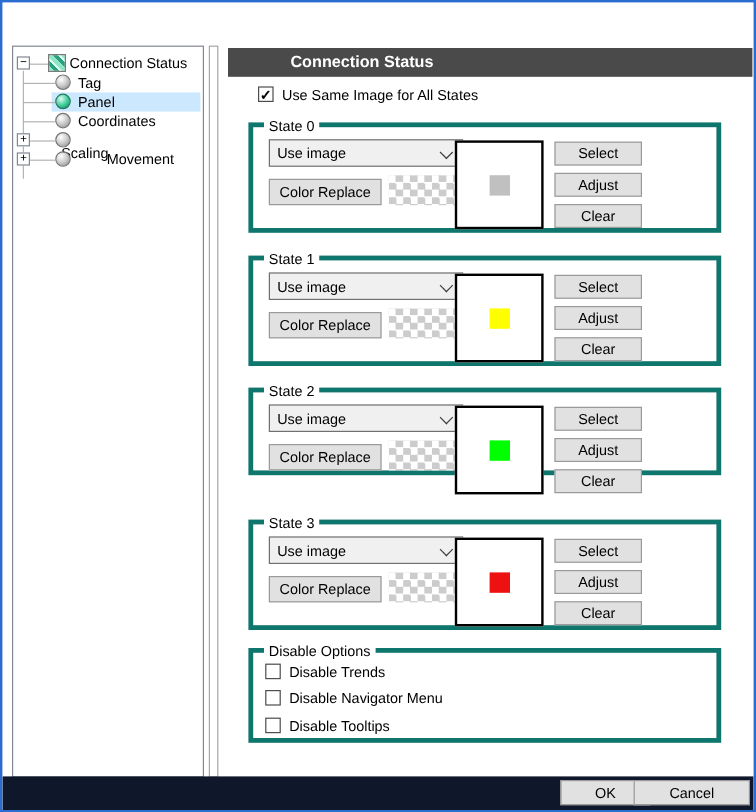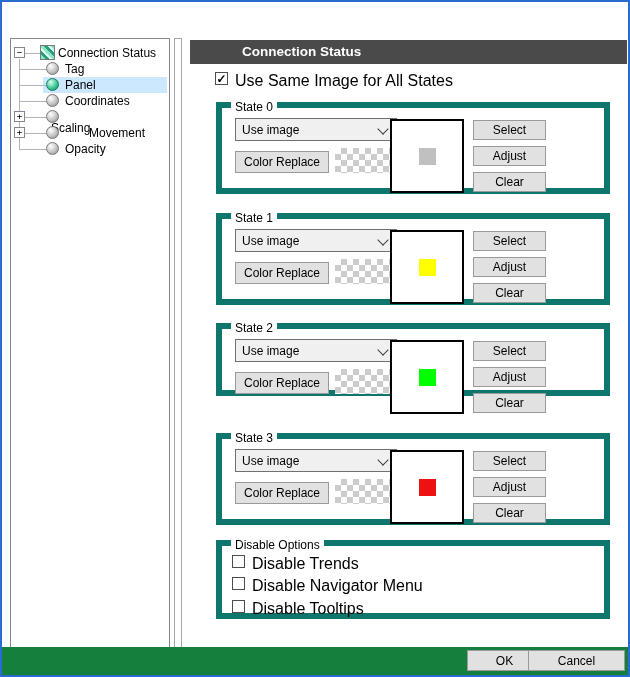--- a/index.html
+++ b/index.html
@@ -33,37 +33,37 @@
   .node-icon{position:absolute;left:29px;top:0;width:15px;height:15px;box-sizing:border-box;border:1px solid #7a7a7a;
        background:repeating-linear-gradient(45deg,#8fe6c6 0 3px,#2aa07f 3px 6px,#d9fff1 6px 8px);}
   .tlabel{position:absolute;top:1px;font-size:12px;white-space:nowrap;}
   
   .splitter{position:absolute;left:172px;top:36px;width:8px;height:610px;box-sizing:border-box;border:1px solid #a6a6a6;background:#fff;}
   
   .panel{position:absolute;left:188px;top:36px;width:437px;height:610px;background:#fff;}
   .phead{position:absolute;left:0;top:2px;right:0;height:24px;background:#4a4a4a;color:#fff;font-weight:bold;font-size:13.5px;line-height:24px;padding-left:52px;box-sizing:border-box;}
   .cb{position:absolute;width:13px;height:13px;box-sizing:border-box;border:1px solid #4c4c4c;background:#fff;
       display:flex;align-items:center;justify-content:center;font-size:12px;font-weight:bold;line-height:1;}
-  .lbl{position:absolute;font-size:16px;white-space:nowrap;}
-  .group{position:absolute;left:26px;width:394px;box-sizing:border-box;border:6px solid #0f766e;background:#fff;}
+  .lbl{position:absolute;font-size:12px;white-space:nowrap;}
+  .group{position:absolute;left:17px;width:394px;box-sizing:border-box;border:4px solid #0f766e;background:#fff;}
   .group-label{position:absolute;left:9px;top:-8px;background:#fff;padding:0 4px;font-size:12px;}
   .combo{position:absolute;left:13px;top:10px;width:162px;height:23px;box-sizing:border-box;border:1px solid #707070;background:#f0f0f0;
          display:flex;align-items:center;padding-left:6px;font-size:12px;}
   .combo .chev{position:absolute;right:9px;top:6px;width:7px;height:7px;border-right:1px solid #404040;border-bottom:1px solid #404040;transform:rotate(45deg);}
   .btn{box-sizing:border-box;border:1px solid #9a9a9a;background:#e1e1e1;font-size:12px;font-family:"Liberation Sans",sans-serif;
        display:flex;align-items:center;justify-content:center;}
   .btn-cr{position:absolute;left:13px;top:43px;width:94px;height:22px;}
   .checker{position:absolute;left:113px;top:40px;width:62px;height:25px;
        background:repeating-conic-gradient(#cccccc 0% 25%, #ffffff 0% 50%);background-size:12px 12px;}
   .preview{position:absolute;left:168px;top:11px;width:74px;height:74px;box-sizing:border-box;border:2px solid #000;background:#fff;
        display:flex;align-items:center;justify-content:center;}
   .sq{width:17px;height:17px;}
   .btn-col{position:absolute;left:251px;width:73px;height:20px;}
   
-  .footer{position:absolute;left:0;right:0;bottom:0;height:28px;background:#15803d;}
+  .footer{position:absolute;left:0;right:0;bottom:0;height:28px;background:#0f172a;}
   .btn-ok{position:absolute;right:86px;top:3px;width:75px;height:21px;}
   .btn-cancel{position:absolute;right:3px;top:3px;width:97px;height:21px;}
 </style>
 </head>
 <body>
 
 <div class="win">
 
 
   <div class="tree">
@@ -102,25 +102,20 @@
       <div class="tlabel" style="left:40px;margin-top:11px;">Scaling</div>
     </div>
 
     <div class="trow" style="top:86px;">
       <div class="tline-h" style="left:8px;width:27px;"></div>
       <div class="expander">+</div>
       <div class="orb"></div>
       <div class="tlabel" style="left:54px;margin-left:24px;">Movement</div>
     </div>
 
-    <div class="trow" style="top:102px;">
-      <div class="tline-h" style="left:8px;width:27px;"></div>
-      <div class="orb"></div>
-      <div class="tlabel" style="left:54px;">Opacity</div>
-    </div>
   </div>
 
   <div class="splitter"></div>
 
   <div class="panel">
     <div class="phead">Connection Status</div>
 
     <div class="cb" style="left:25px;top:34px;">
       <span>✓</span>
     </div>

